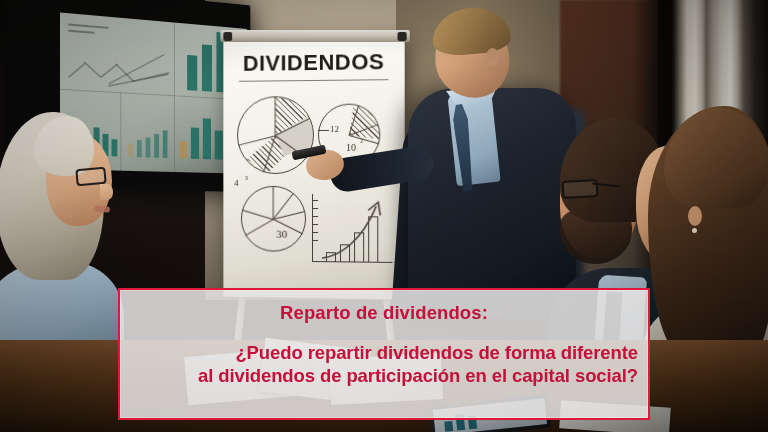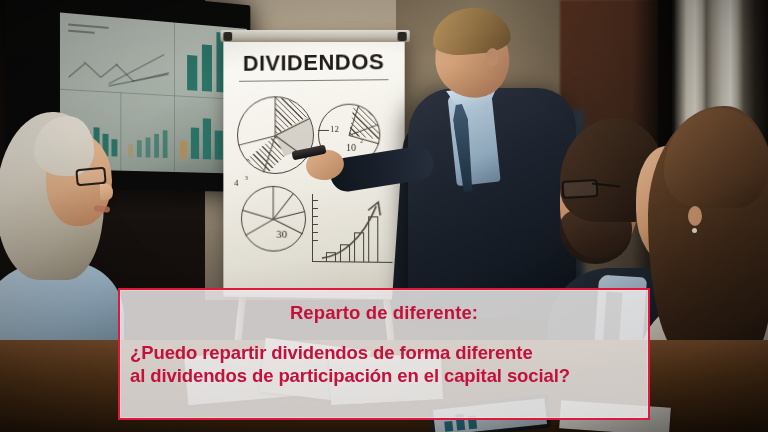--- a/index.html
+++ b/index.html
@@ -326,21 +326,21 @@
     border:2.5px solid #e0193c;
     box-shadow:0 0 0 1px rgba(255,255,255,.25) inset;
     display:flex; flex-direction:column; justify-content:flex-start;
     padding:8px 10px 6px;
   }
   .cap-title{
     text-align:center; color:#c4103a; font-weight:700; font-size:18.5px;
     letter-spacing:.1px; margin-top:4px;
   }
   .cap-body{
-    margin-top:18px; text-align:left; color:#c4103a;
+    margin-top:18px; text-align:right; color:#c4103a;
     font-weight:700; font-size:18.5px; line-height:1.22; letter-spacing:-.1px;
   }
   .cap-body .l2{ display:block; }
 </style>
 </head>
 <body>
 
 <div class="scene">
 
   <div class="wall-back"></div>
@@ -515,20 +515,20 @@
       <div class="tablet-bar" style="left:10px; width:8px; height:10px;"></div>
       <div class="tablet-bar" style="left:22px; width:8px; height:16px;"></div>
       <div class="tablet-bar" style="left:34px; width:8px; height:13px;"></div>
     </div>
   </div>
 
   <div class="warm"></div>
   <div class="vignette"></div>
 
   <div class="caption">
-    <div class="cap-title">Reparto de diferente:</div>
+    <div class="cap-title">Reparto de dividendos:</div>
     <div class="cap-body">
       <span class="l1">¿Puedo repartir dividendos de forma diferente</span>
       <span class="l2">al dividendos de participación en el capital social?</span>
     </div>
   </div>
 
 </div>
 
 </body></html>

